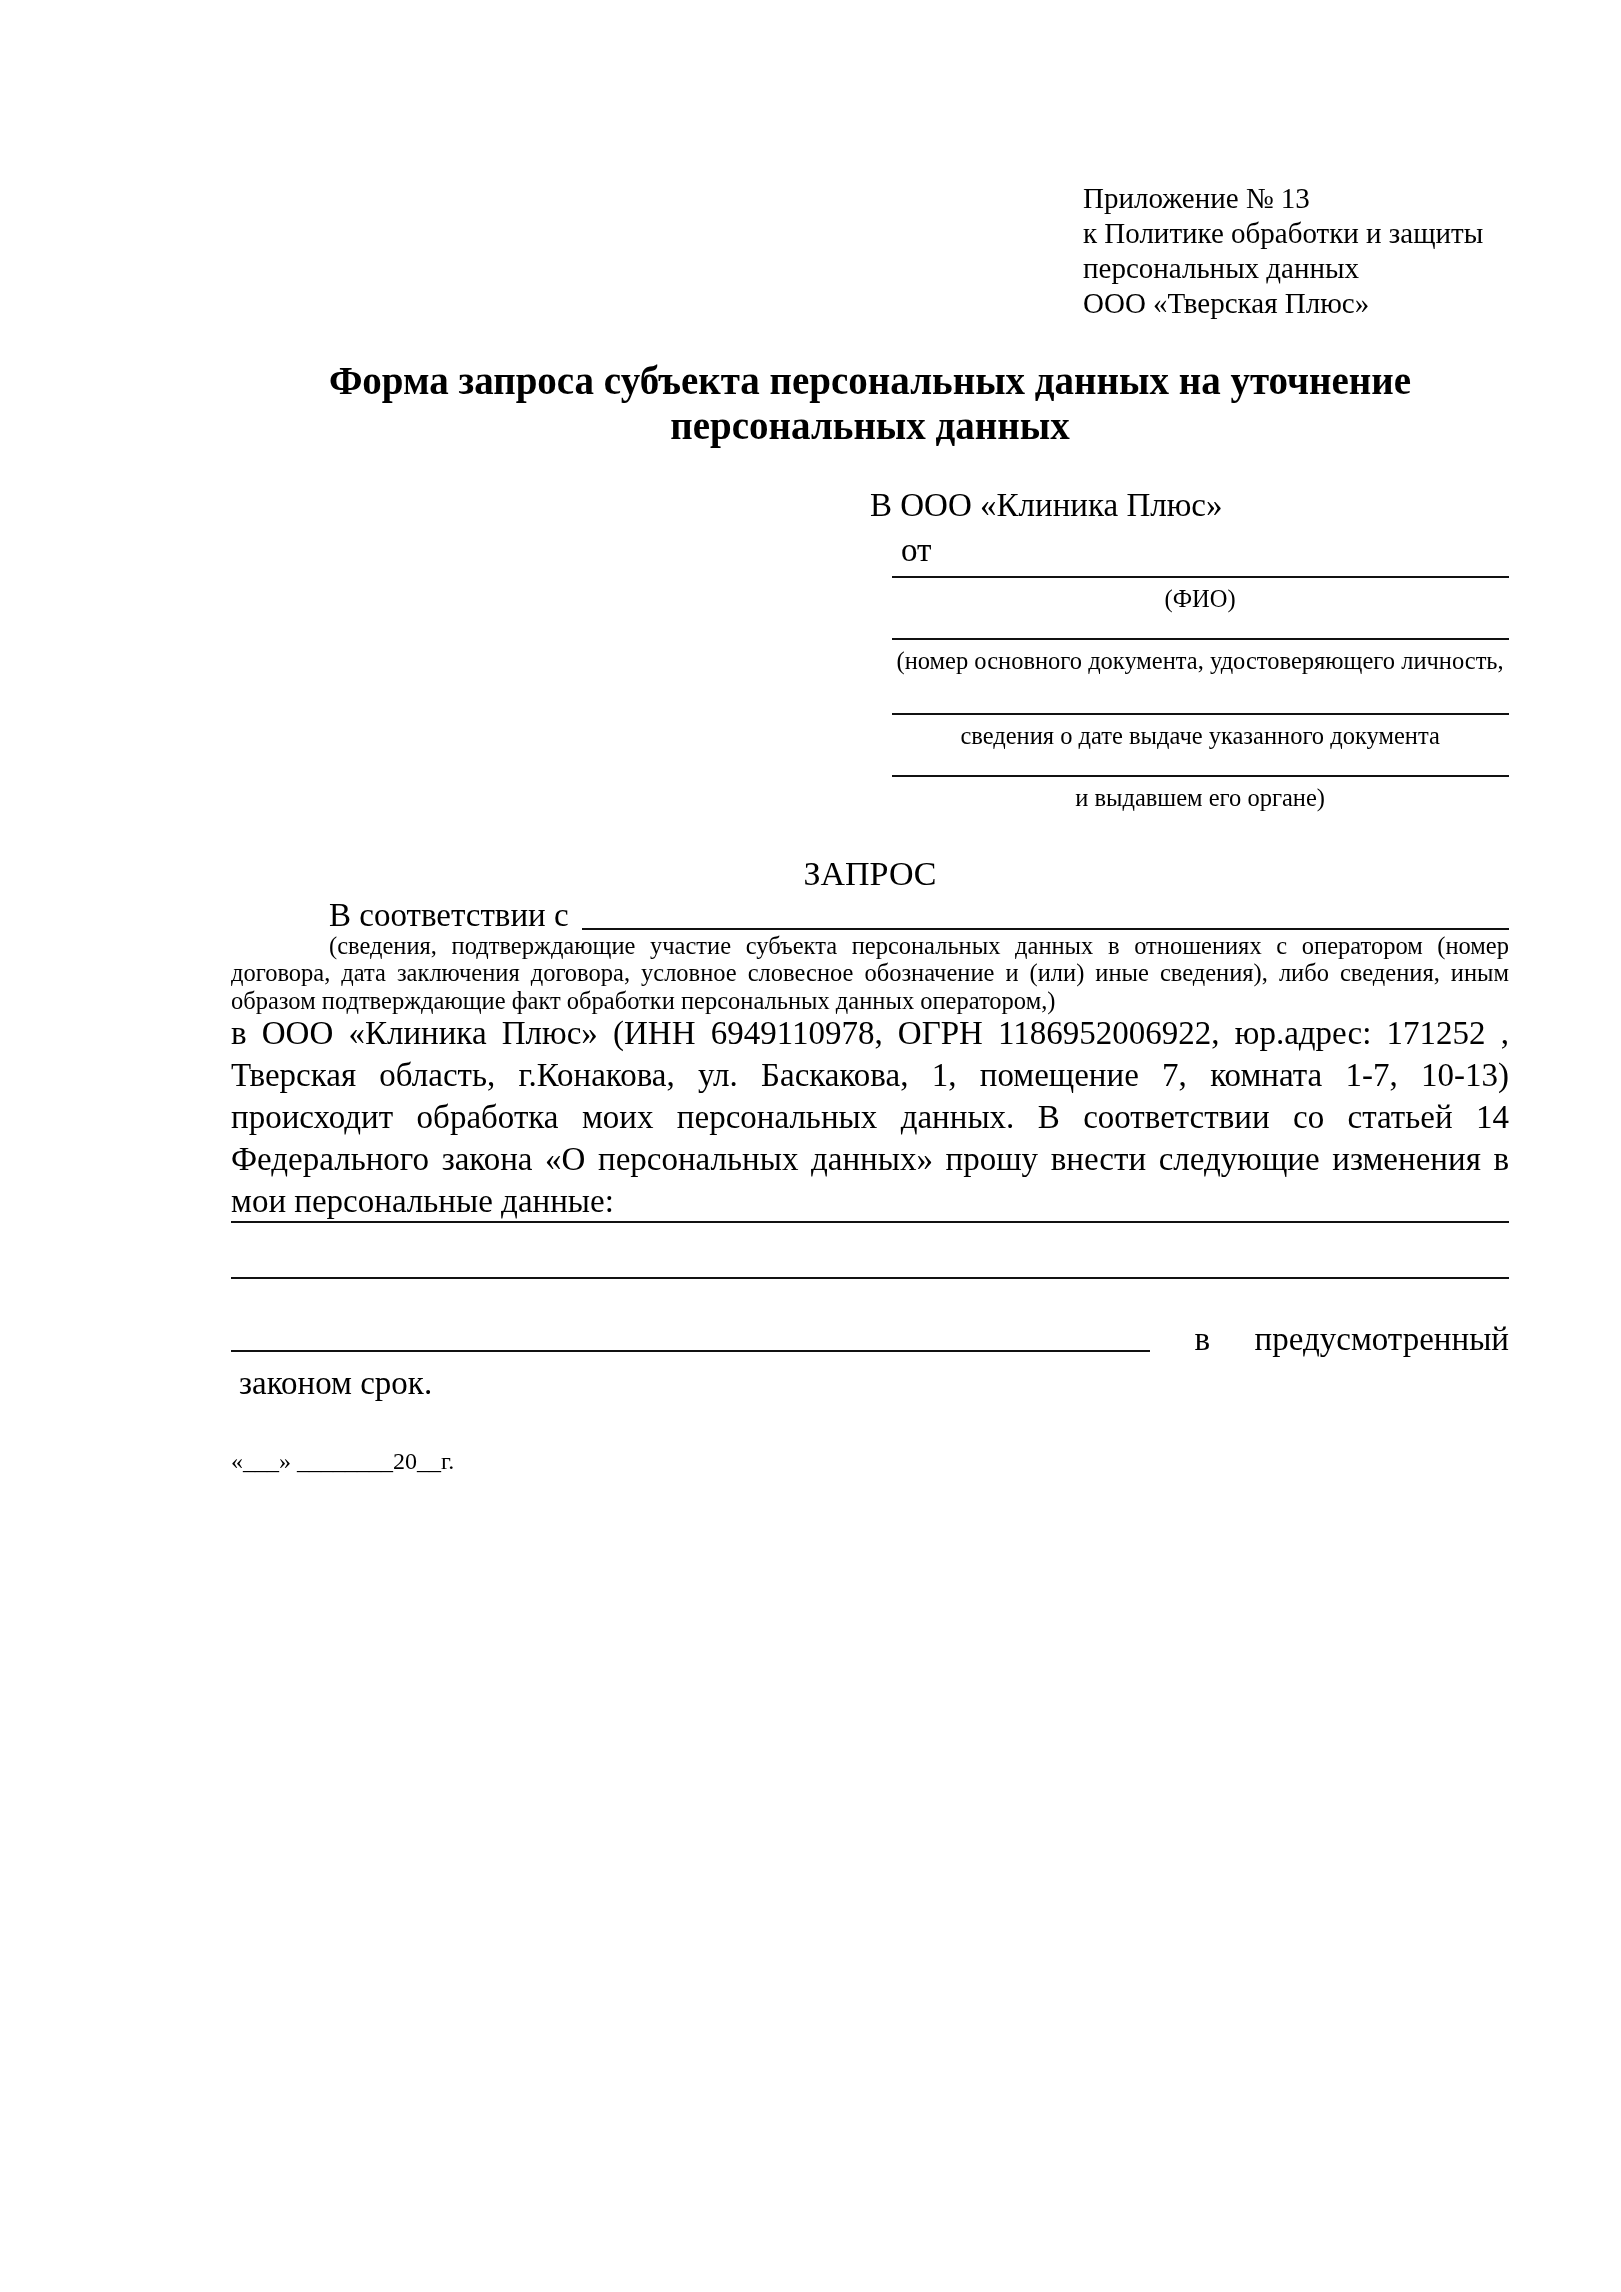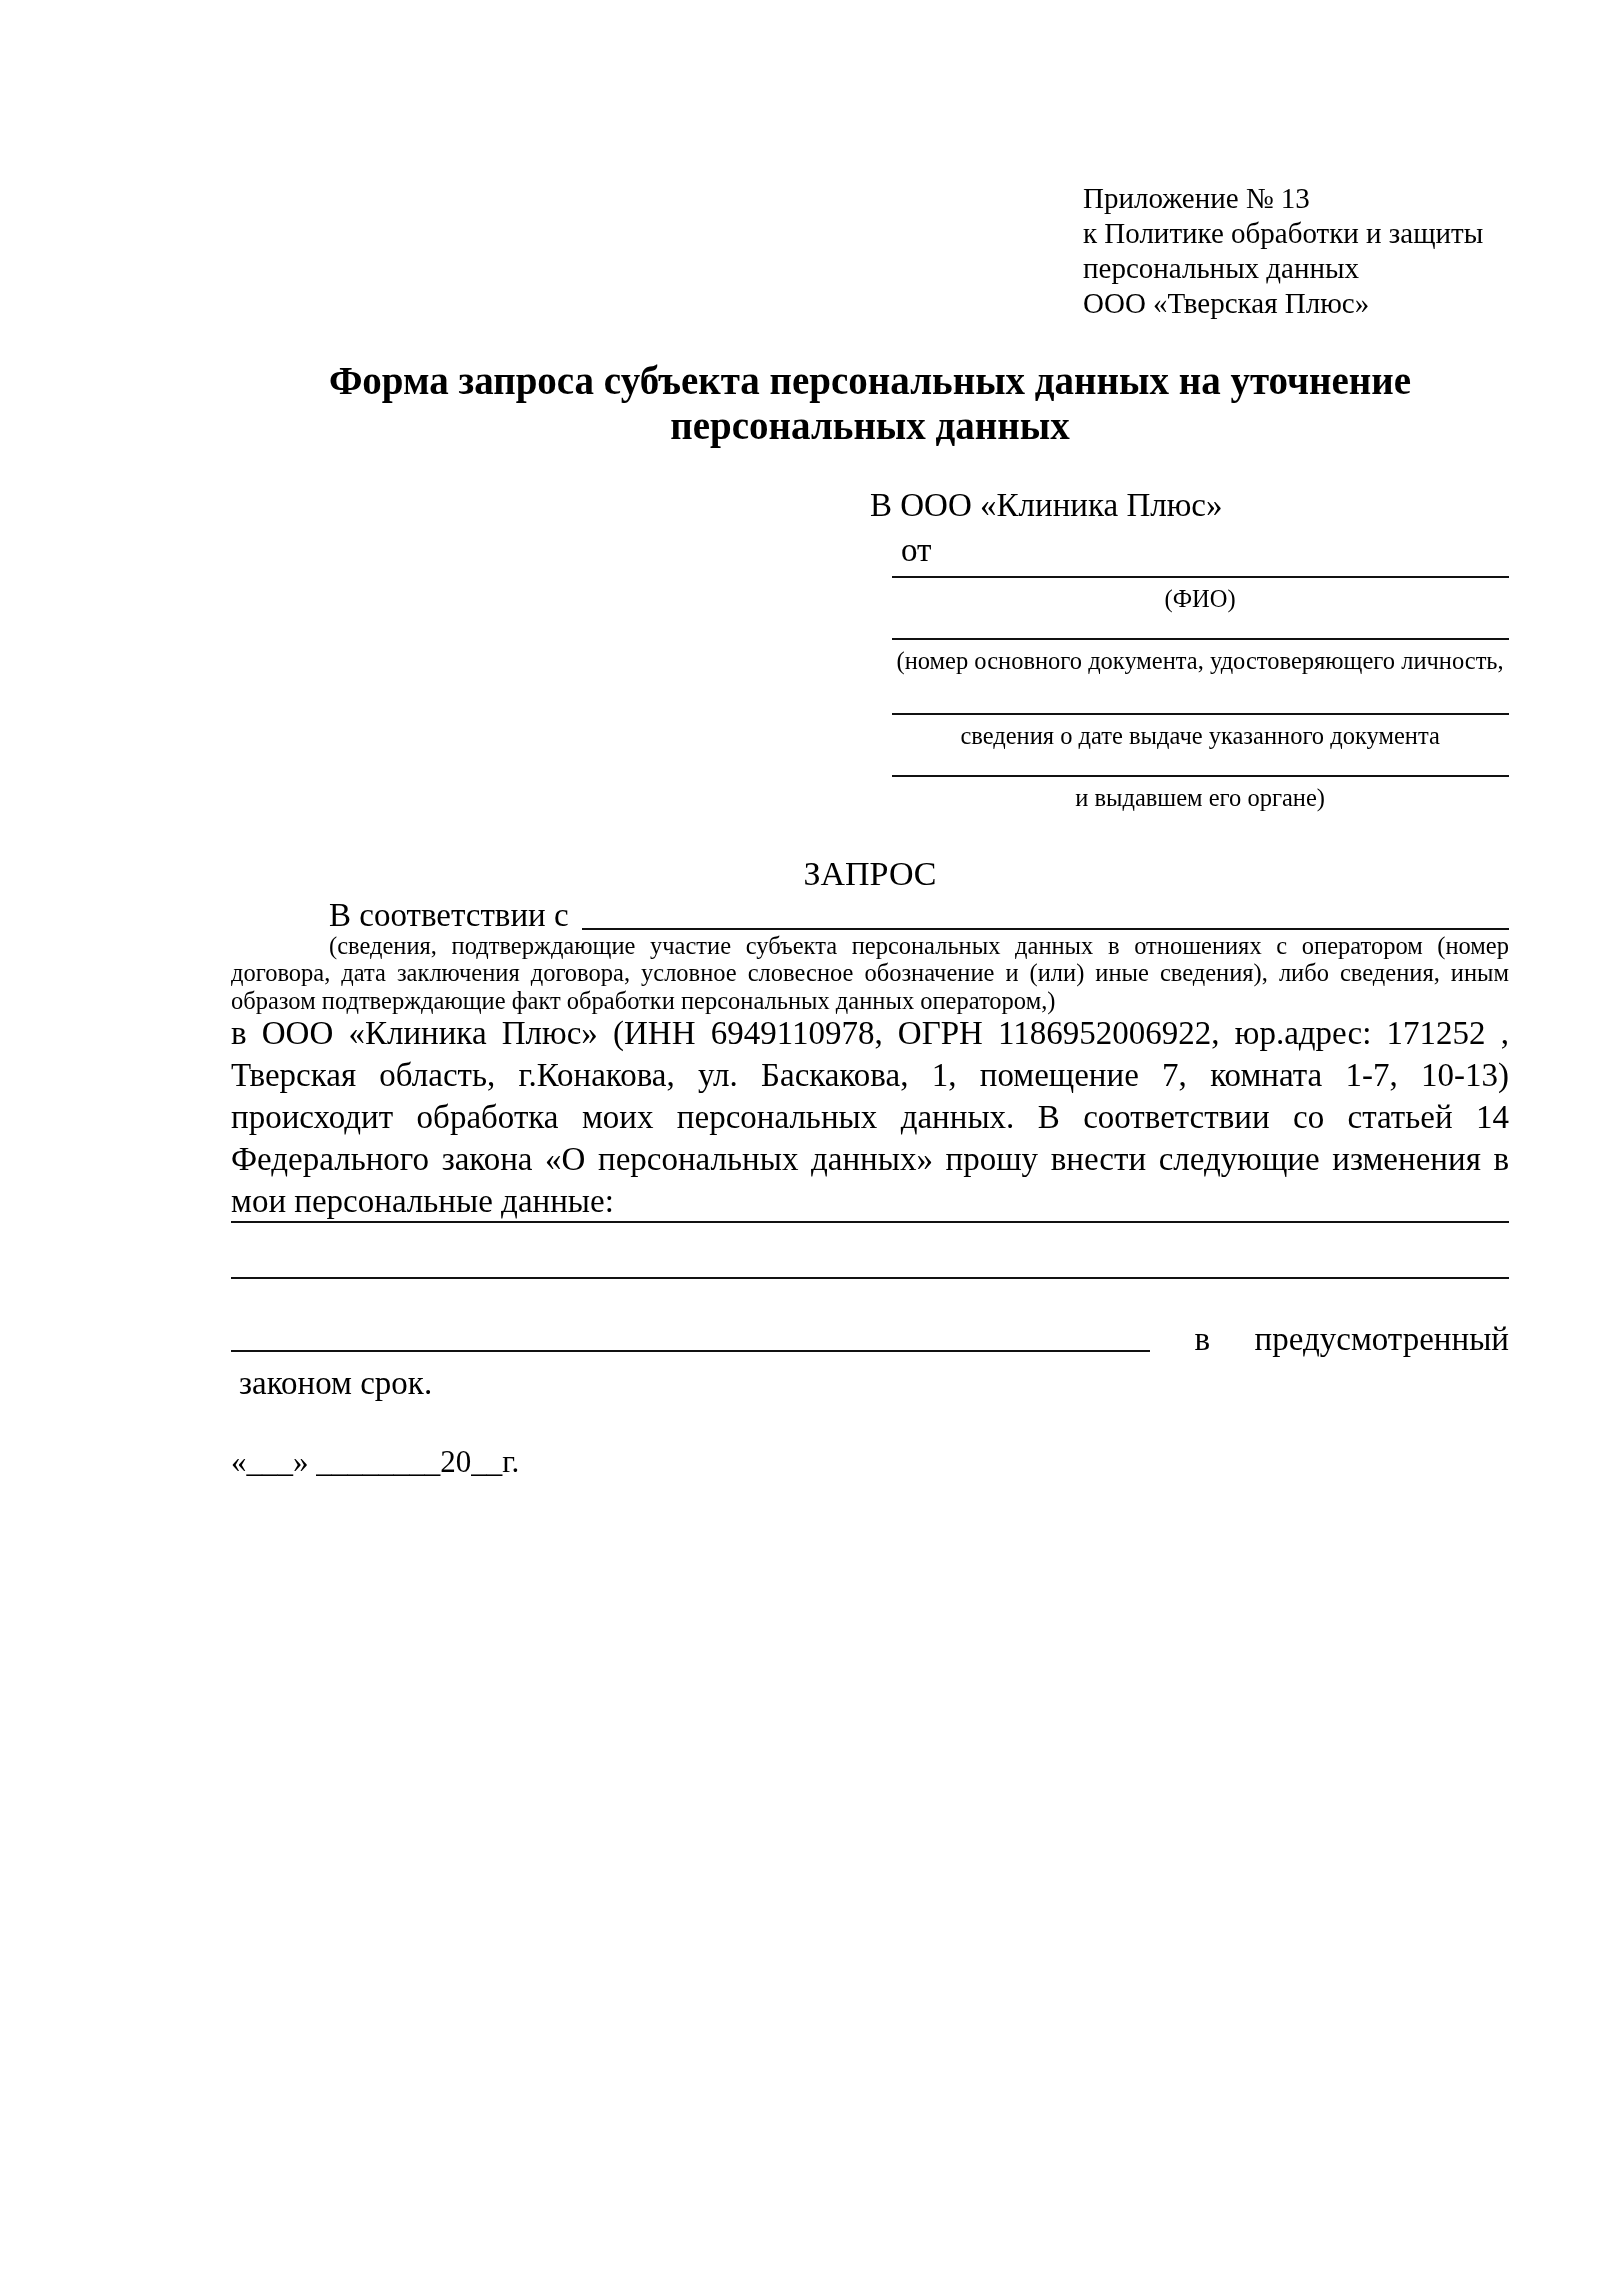--- a/index.html
+++ b/index.html
@@ -164,21 +164,21 @@
   }
   
   .footer-row {
     position: absolute;
     top: 1439px;
     left: 0;
     width: 100%;
     height: 45px;
     display: flex;
     align-items: flex-end;
-    font-size: 31px;
+    font-size: 24px;
     line-height: 45px;
   }
   .date-text { white-space: nowrap; }
   .sig-block {
     margin-left: auto;
     margin-right: 35px;
     display: flex;
     align-items: flex-end;
   }
   .sig-fill {

